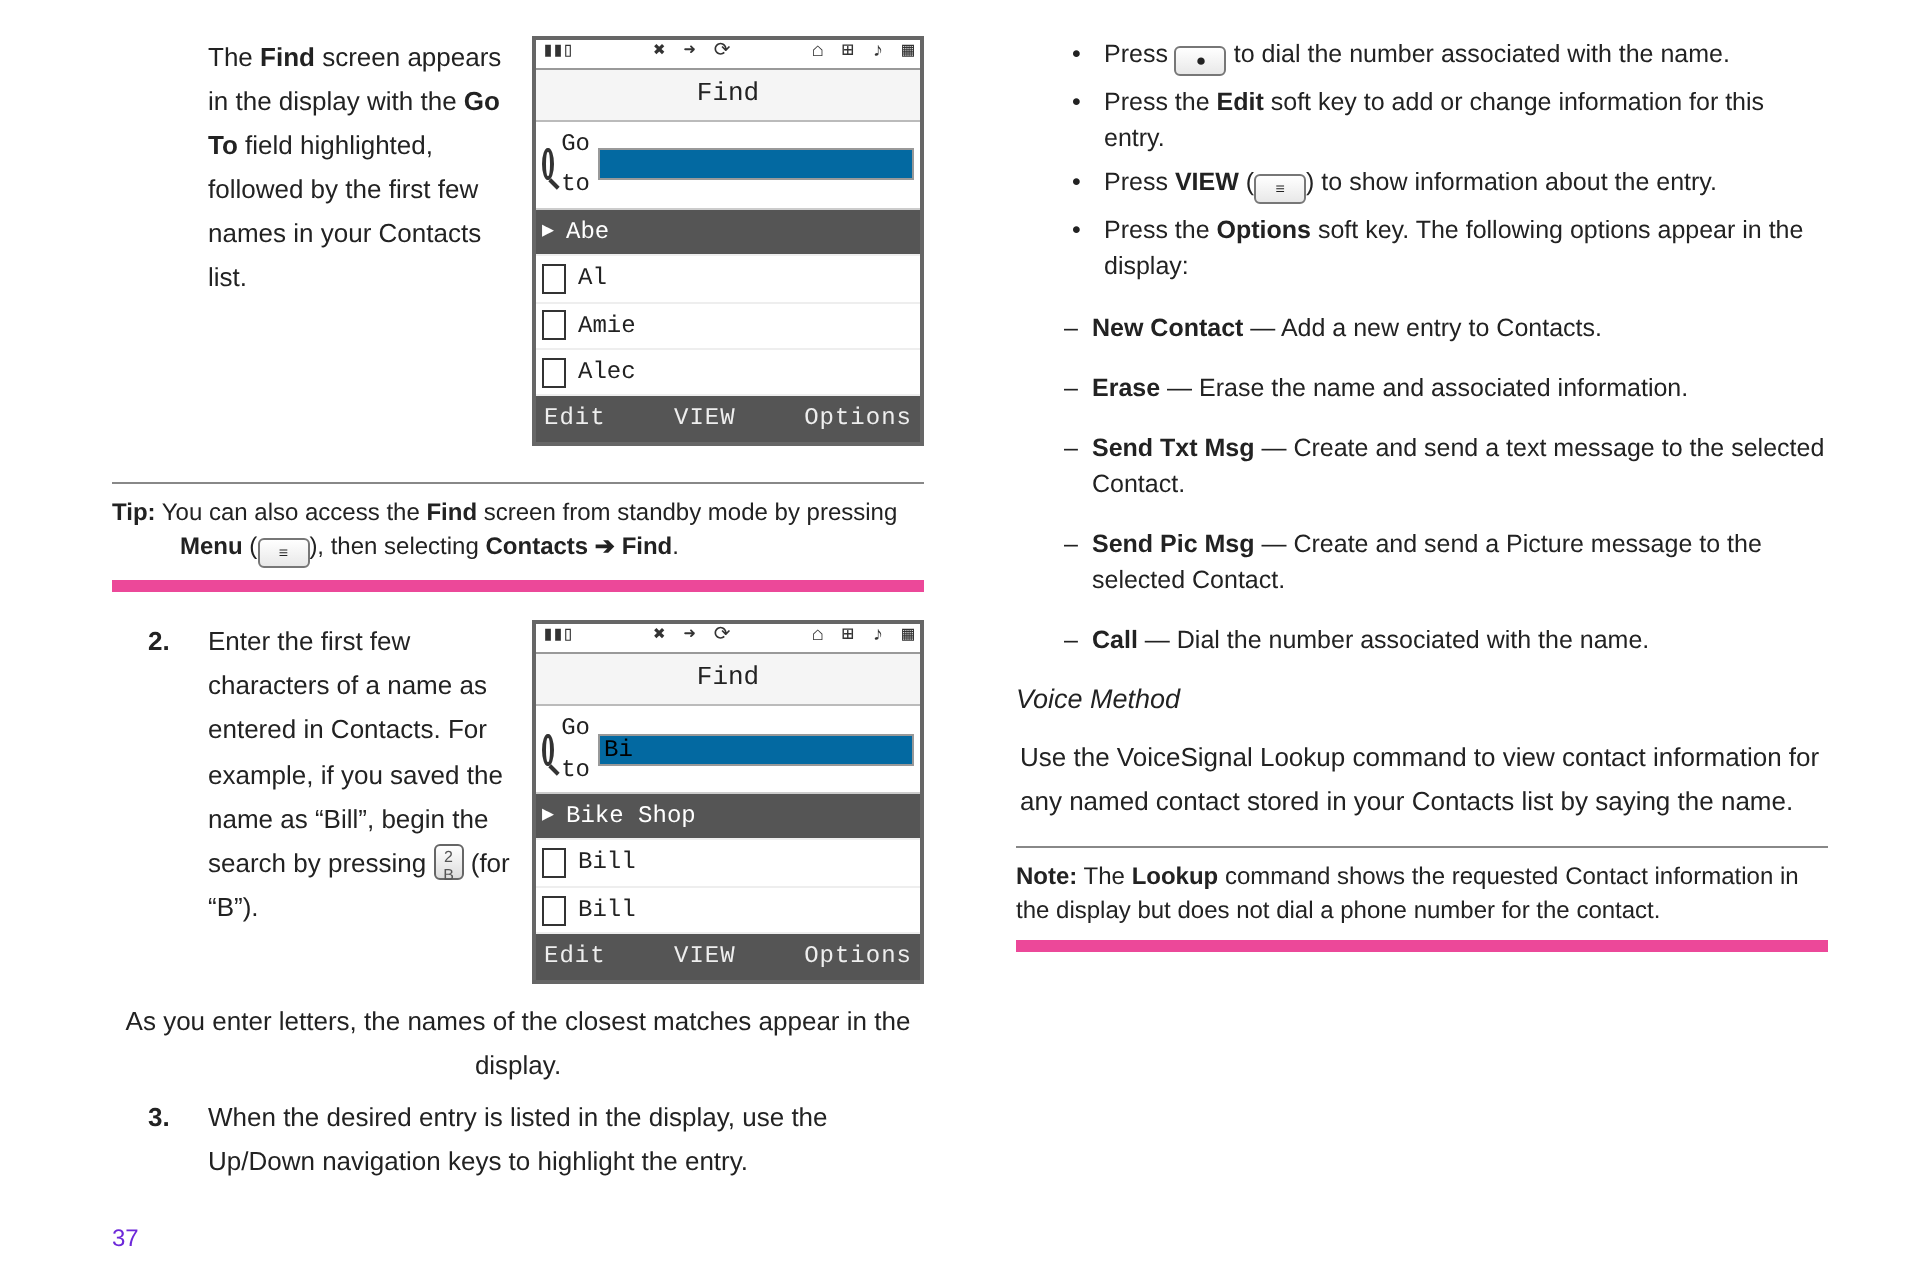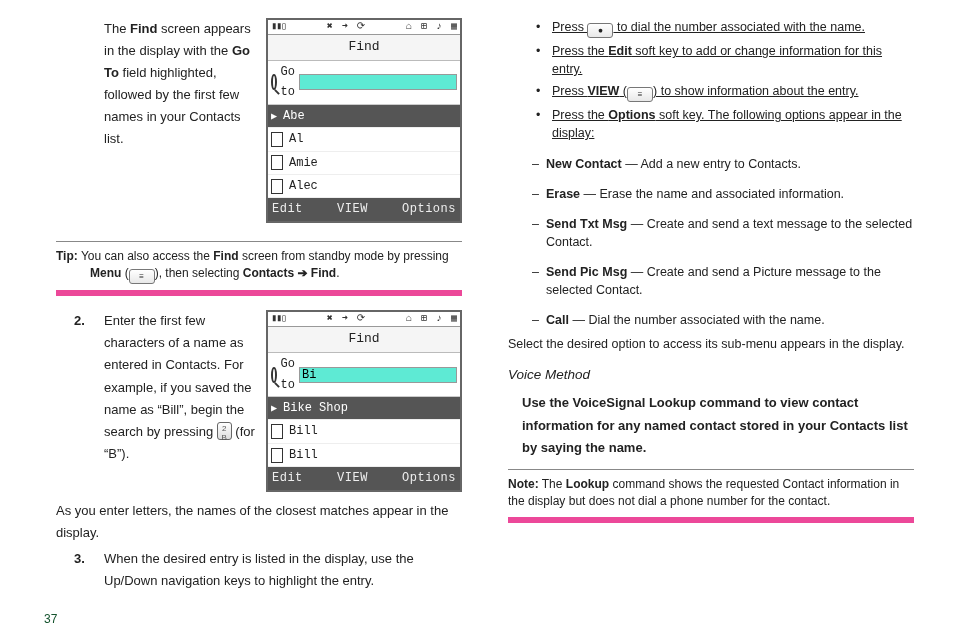--- a/index.html
+++ b/index.html
@@ -33,32 +33,32 @@
     border-bottom: 6px solid #ec4899;
     padding: 6px 0;
     margin: 10px 0 14px 0;
     font-size: 12px;
     line-height: 1.45;
   }
   .tipbox .body, .notebox .body { padding-left: 34px; }
   .numlist { list-style: none; padding: 0; margin: 0; }
   .numlist > li { position: relative; padding-left: 48px; margin-bottom: 6px; }
   .numlist > li .num { position: absolute; left: 18px; top: 0; font-weight: 700; }
-  .indent { margin-left: 48px; }
-
-  .bullets { list-style: none; padding: 0; margin: 0; text-decoration: underline; }
+  .indent { margin-left: 48px; text-align: center; }
+
+  .bullets { list-style: none; padding: 0; margin: 0; }
   .bullets > li { position: relative; padding-left: 20px; margin: 0 0 4px 24px; font-size: 12.5px; line-height: 1.45; }
   .bullets > li::before { content: "•"; position: absolute; left: 4px; top: 0; }
 
   .sublist { list-style: none; padding: 0; margin: 2px 0 0 0; }
   .sublist > li { position: relative; padding-left: 14px; margin: 12px 0 6px 24px; font-size: 12.5px; line-height: 1.45; }
   .sublist > li::before { content: "–"; position: absolute; left: 0; top: 0; }
 
   .voicehead { font-weight: 400; font-style: italic; font-size: 13.5px; margin: 10px 0 6px 0; }
-  .pagefoot { position: absolute; left: 44px; bottom: 10px; font-size: 12px; color: #14532d; }
+  .pagefoot { position: absolute; left: 56px; bottom: 10px; font-size: 12px; color: #6d28d9; }
 
   .keyglyph {
     display: inline-block;
     width: 24px; height: 13px;
     border: 1px solid #777; border-radius: 3px;
     vertical-align: -2px;
     font-size: 8px; line-height: 13px; text-align: center;
     background: linear-gradient(#fff,#e8e8e8);
   }
   .keysquare {
@@ -107,21 +107,21 @@
     border:2px solid #333; border-radius:50%;
     position:relative;
   }
   .gotorow .mag::after{
     content:""; position:absolute; right:-5px; bottom:-5px;
     width:6px; height:2px; background:#333; transform:rotate(45deg);
   }
   .gotorow .label { font-weight:400; }
   .gotorow input{
     flex:1; border:1px solid #999; font-size:12px; padding:0 2px;
-    font-family: inherit; background:#5eead4;
+    font-family: inherit; background:#0369a1;
   }
   .listrow {
     display:flex; align-items:center; gap:6px;
     padding: 1px 3px; font-size:12px;
     border-bottom:1px solid #eee;
   }
   .listrow.selected{
     background:#555; color:#fff;
   }
   .listrow .tri { font-size:10px; }
@@ -283,24 +283,23 @@
         </li>
       </ul>
 
       <ul class="sublist">
         <li><span class="bold">New Contact</span><span> — Add a new entry to Contacts.</span></li>
         <li><span class="bold">Erase</span><span> — Erase the name and associated information.</span></li>
         <li><span class="bold">Send Txt Msg</span><span> — Create and send a text message to the selected Contact.</span></li>
         <li><span class="bold">Send Pic Msg</span><span> — Create and send a Picture message to the selected Contact.</span></li>
         <li><span class="bold">Call</span><span> — Dial the number associated with the name.</span></li>
       </ul>
-      <p class="after-sub">Select the desired option to access its sub-menu appears in the display.</p>
 
       <div class="voicehead">Voice Method</div>
-      <p style="margin-left:14px;font-weight:bold;">Use the VoiceSignal Lookup command to view contact information for any named contact stored in your Contacts list by saying the name.</p>
+      <p style="margin-left:2px;">Use the VoiceSignal Lookup command to view contact information for any named contact stored in your Contacts list by saying the name.</p>
 
       <div class="notebox">
         <span class="bold">Note:</span><span> The </span><span class="bold">Lookup</span><span> command shows the requested Contact information in the display but does not dial a phone number for the contact.</span>
       </div>
     </div>
   </div>
 
   <div class="pagefoot">37</div>
 </div>
 

